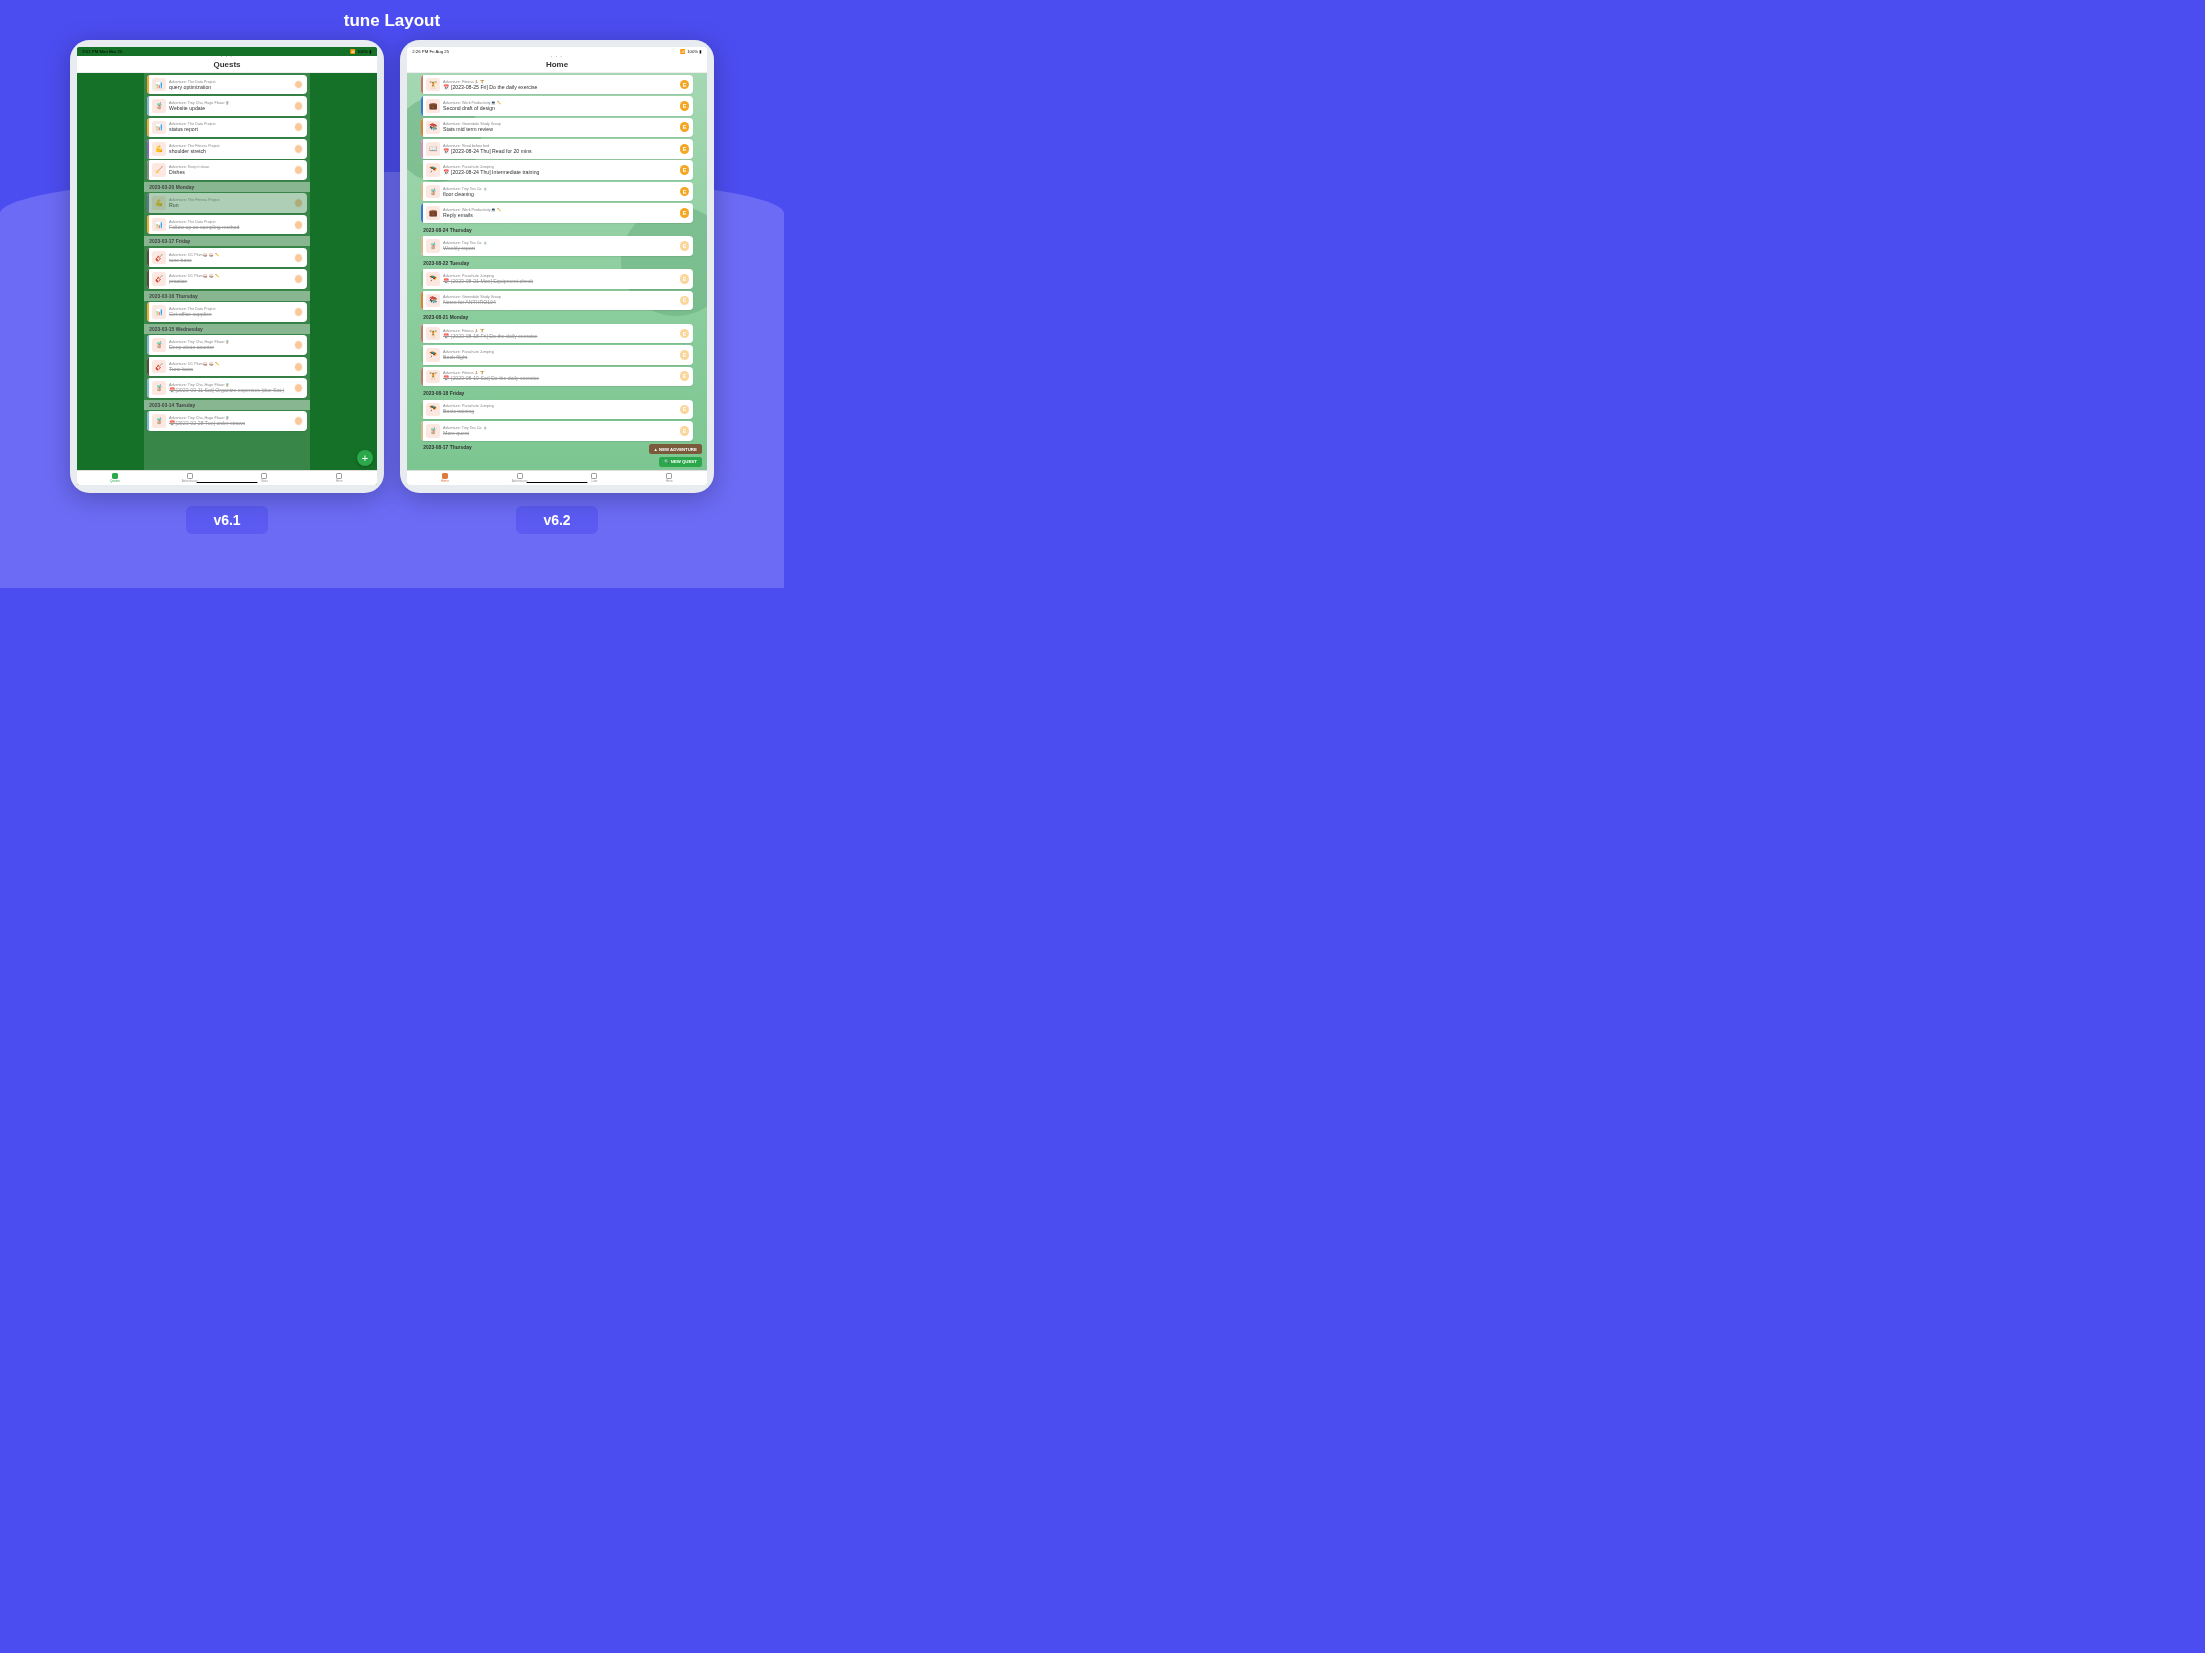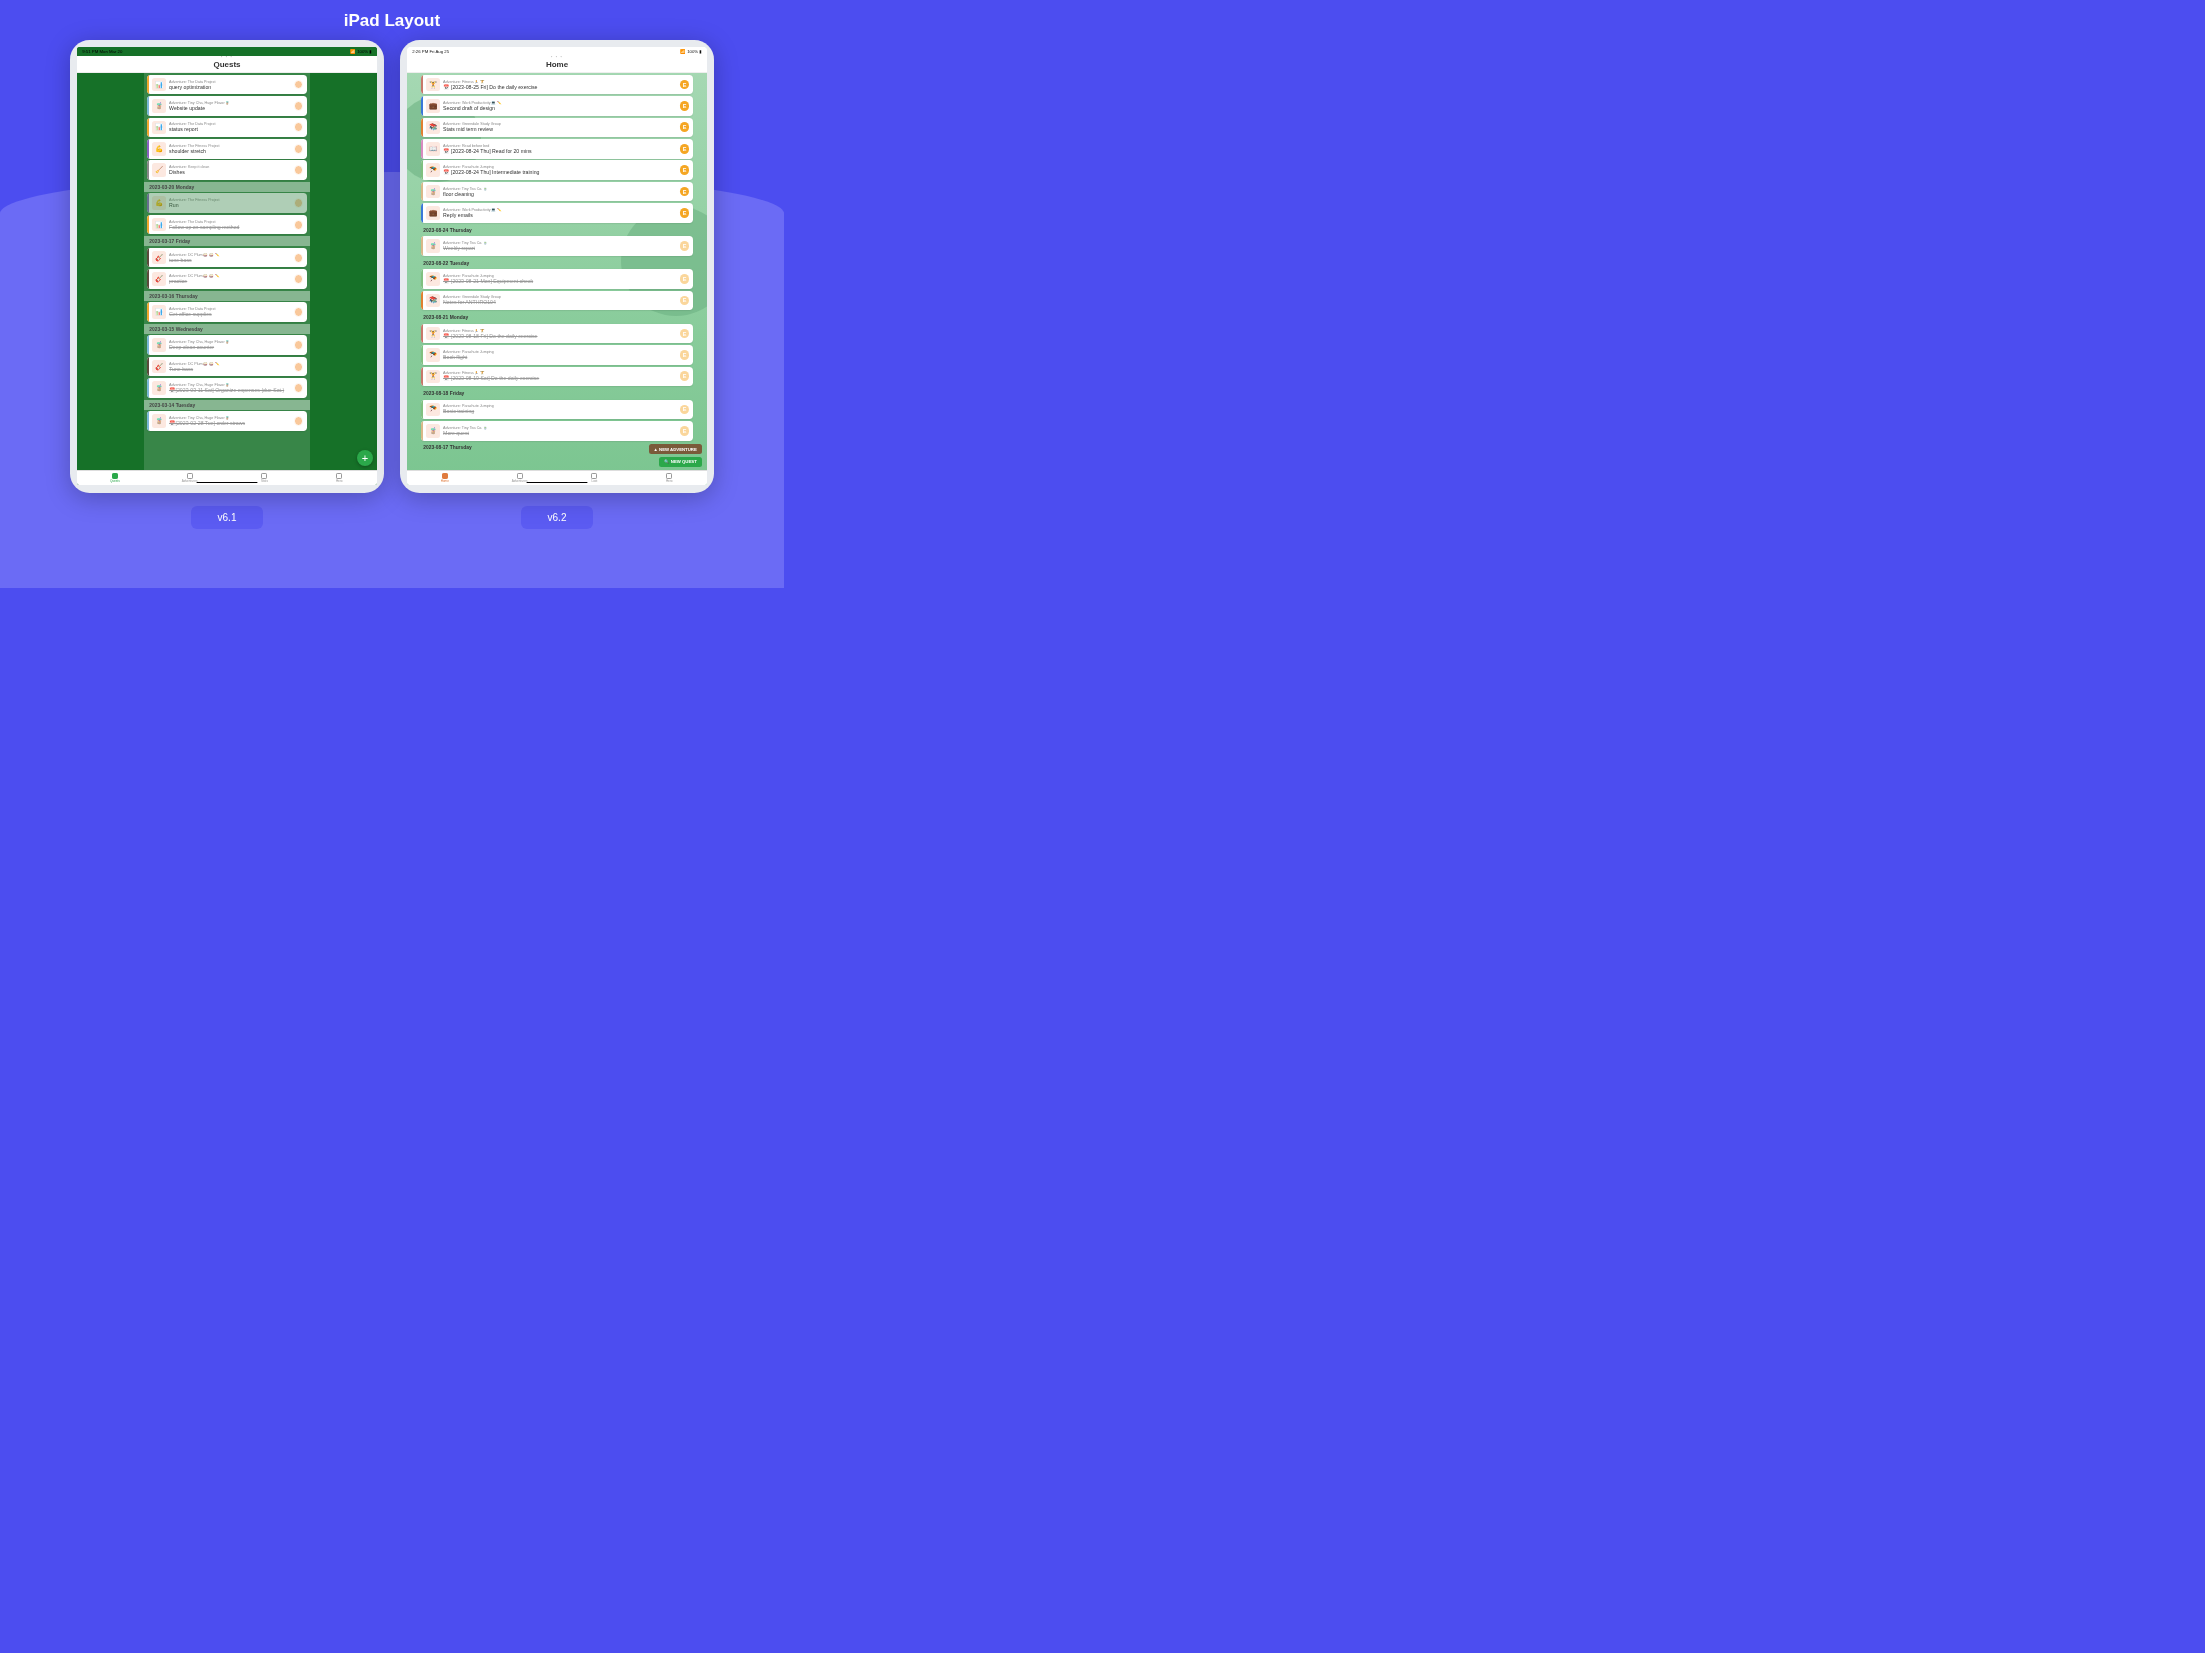--- a/index.html
+++ b/index.html
@@ -3,21 +3,21 @@
 <meta charset="utf-8">
 <style>
 *{margin:0;padding:0;box-sizing:border-box;font-family:-apple-system,BlinkMacSystemFont,sans-serif}
 body{background:#4c4df0;width:784px;height:588px;overflow:hidden;position:relative}
 .page-title{color:#fff;font-size:17px;font-weight:700;text-align:center;padding:11px 0 8.6px}
 .curve{position:absolute;top:172px;left:0;right:0;height:417px;background:#6b6bf5;border-radius:50% 50% 0 0 / 10% 10% 0 0}
 .ipads{display:flex;justify-content:center;gap:16px;position:relative;z-index:1}
 .ipad-wrap{display:flex;flex-direction:column;align-items:center}
 .ipad{width:314px;height:453px;background:#e8ebef;border-radius:19.6px;padding:7.4px;box-shadow:0 4.9px 24.5px rgba(0,0,0,.25);position:relative}
 .screen{width:100%;height:100%;background:#fff;border-radius:2.5px;overflow:hidden;position:relative}
-.version{background:#5b5bf2;color:#fff;font-size:10px;font-weight:400;padding:6.1px 27px;border-radius:6.1px;margin-top:13.5px}
+.version{background:#5b5bf2;color:#fff;font-size:14px;font-weight:700;padding:6.1px 27px;border-radius:6.1px;margin-top:13.5px}
 .statusbar{height:9.2px;display:flex;justify-content:space-between;align-items:center;padding:0 4.9px;font-size:4.3px;color:#111;background:#fff;position:relative;z-index:5}
 .statusbar.dark{background:#167128;color:#000}
 .header{height:17px;display:flex;justify-content:center;align-items:center;font-size:8px;font-weight:700;color:#333;background:#fff;position:relative;z-index:5;border-bottom:0.6px solid #eee}
 .header::before{content:"• • •";position:absolute;top:-1.2px;font-size:3.7px;color:#bbb;letter-spacing:1.2px}
 .bg-green{position:absolute;inset:0;background:#167128}
 .bg-forest{position:absolute;inset:0;background:linear-gradient(180deg,#a8d9b5 0%,#8fcfa0 50%,#7bc590 100%)}
 .bg-forest::before{content:"";position:absolute;width:86px;height:86px;border-radius:50%;background:#6eb383;left:-12.3px;top:49px;opacity:.6}
 .bg-forest::after{content:"";position:absolute;width:110px;height:110px;border-radius:50%;background:#6eb383;right:-24.5px;top:159px;opacity:.6}
 .list-wrap{position:absolute;left:67px;right:67px;top:26px;bottom:15.3px;background:rgba(255,255,255,.15);overflow-y:hidden}
 .ipad-right .list-wrap{left:11px;right:11px;background:transparent}
@@ -43,21 +43,21 @@
 .fab{position:absolute;right:3.7px;bottom:19.6px;width:16px;height:16px;border-radius:50%;background:#2ba84a;color:#fff;display:flex;align-items:center;justify-content:center;font-size:11px;z-index:6;box-shadow:0 1.2px 3.7px rgba(0,0,0,.3)}
 .btns-right{position:absolute;right:4.9px;bottom:18.4px;z-index:6;display:flex;flex-direction:column;gap:2.5px;align-items:flex-end}
 .btn-pill{font-size:4.3px;font-weight:700;color:#fff;padding:2.5px 4.9px;border-radius:2.5px;display:flex;align-items:center;gap:1.8px}
 .btn-adv{background:#7a5a3a}
 .btn-quest{background:#2ba84a}
 </style>
 </head>
 <body>
 
 <div class="curve"></div>
-<div class="page-title">iPad Layout</div>
+<div class="page-title">tune Layout</div>
 
 <div class="ipads">
 
 <div class="ipad-wrap">
 <div class="ipad">
 <div class="screen">
   <div class="bg-green"></div>
   <div class="statusbar dark">
     <span>9:51 PM  Mon Mar 20</span>
     <span>📶 100% ▮</span>

